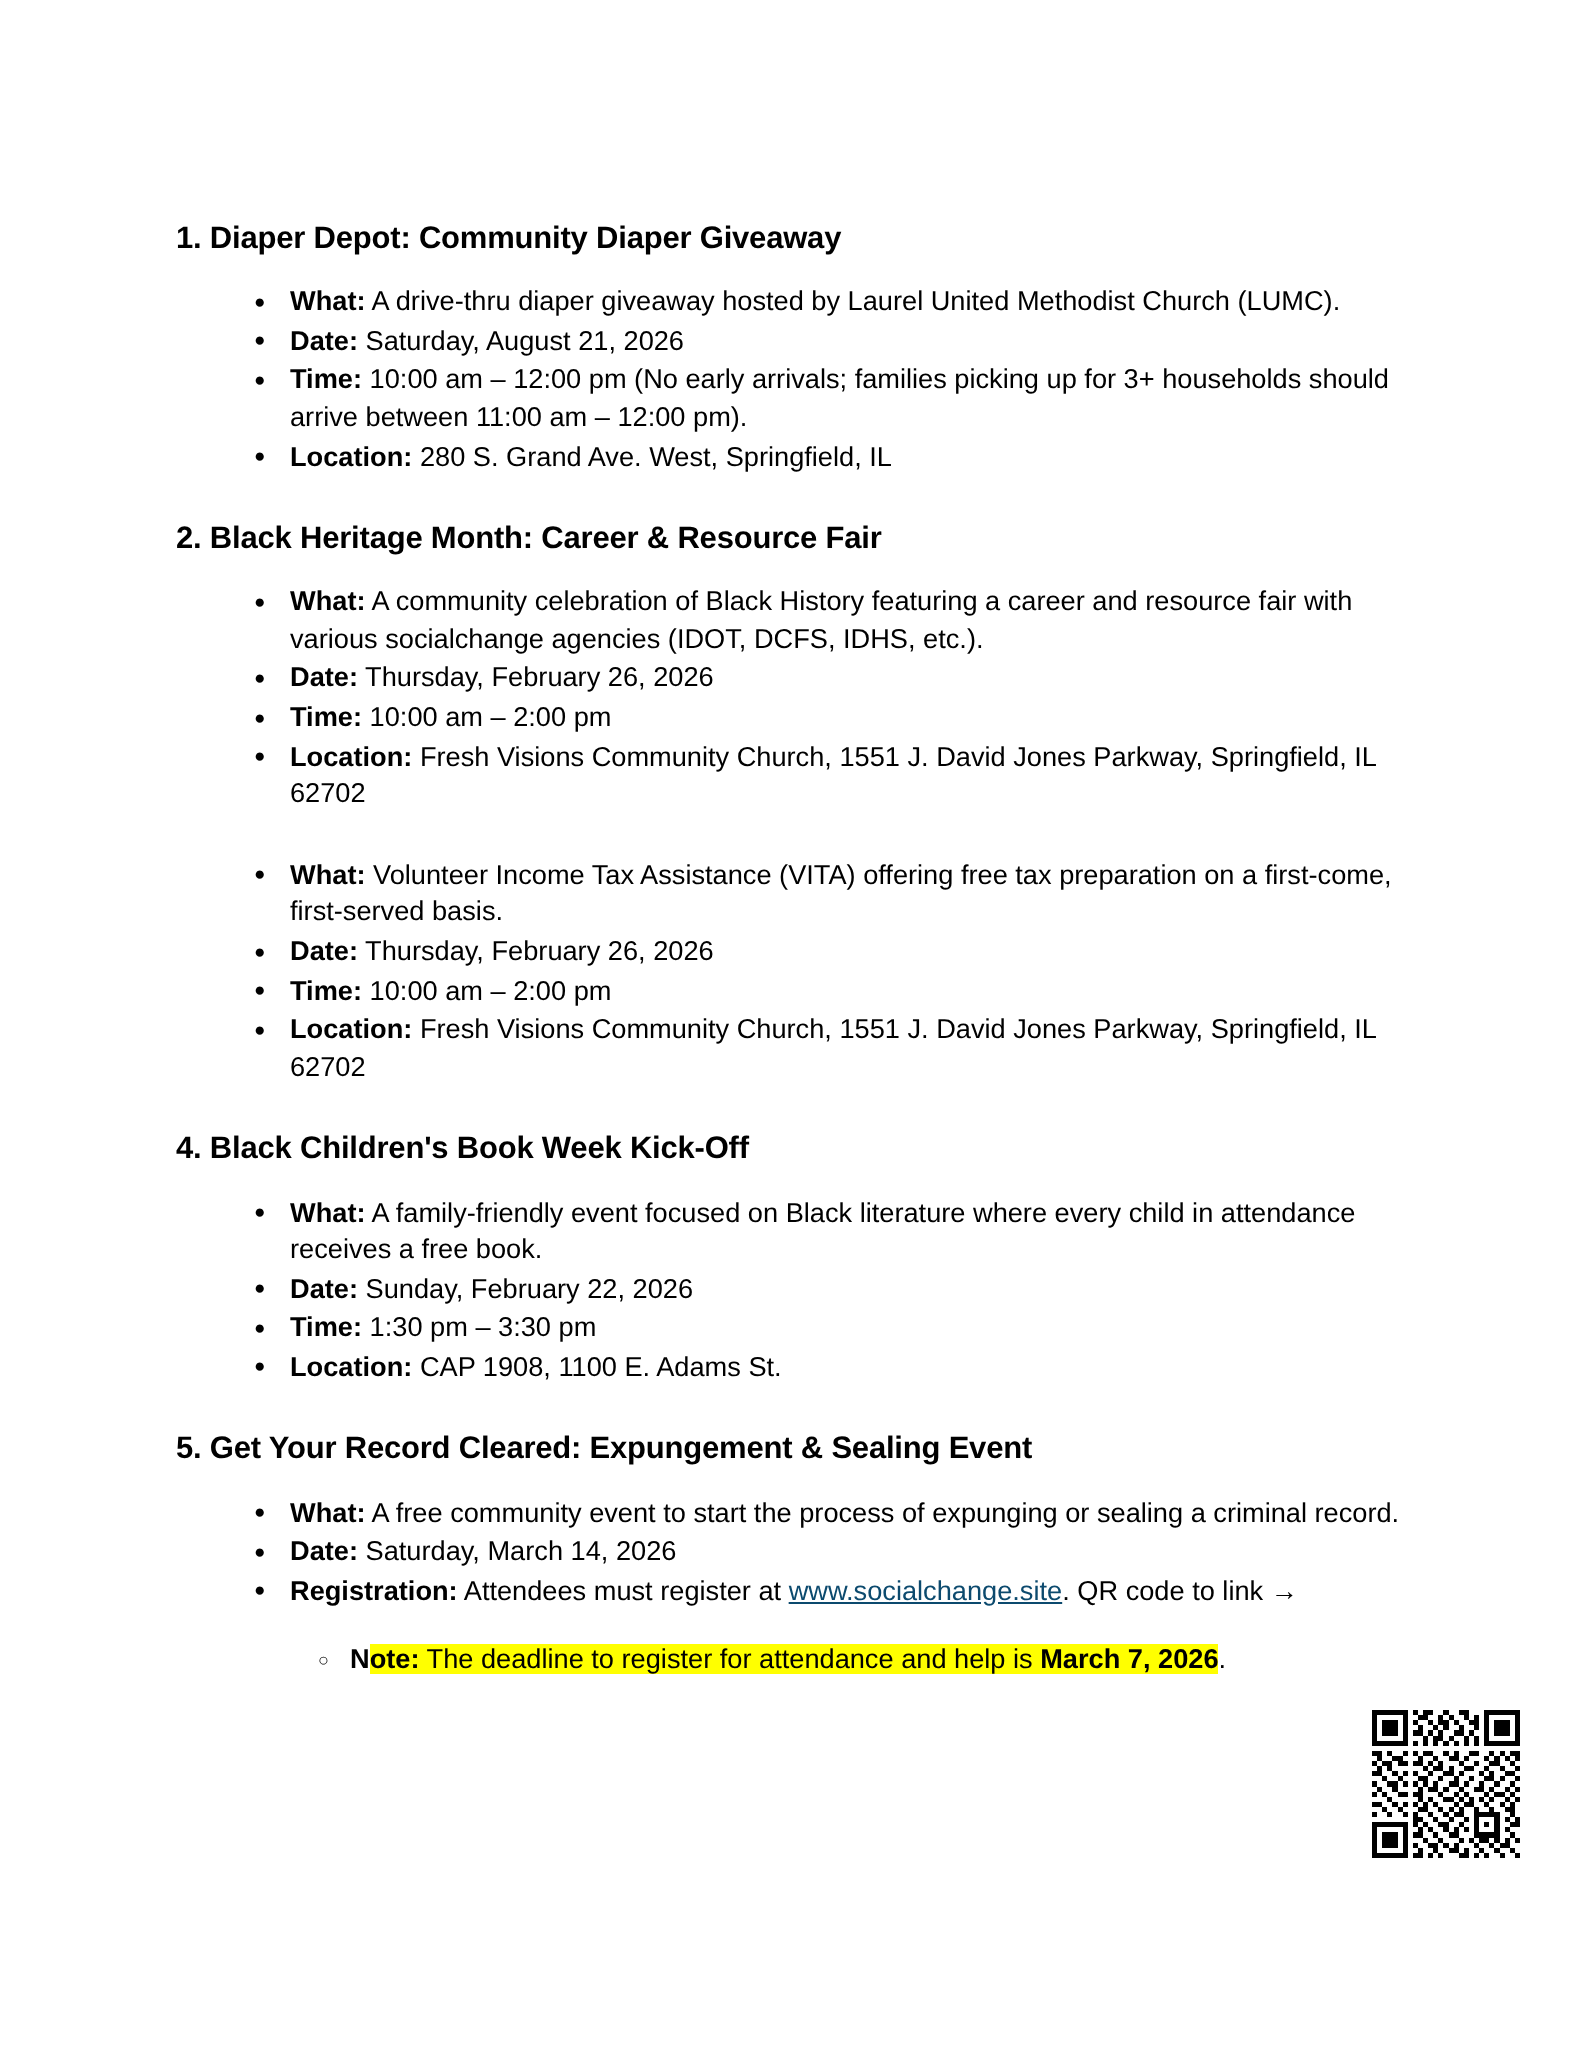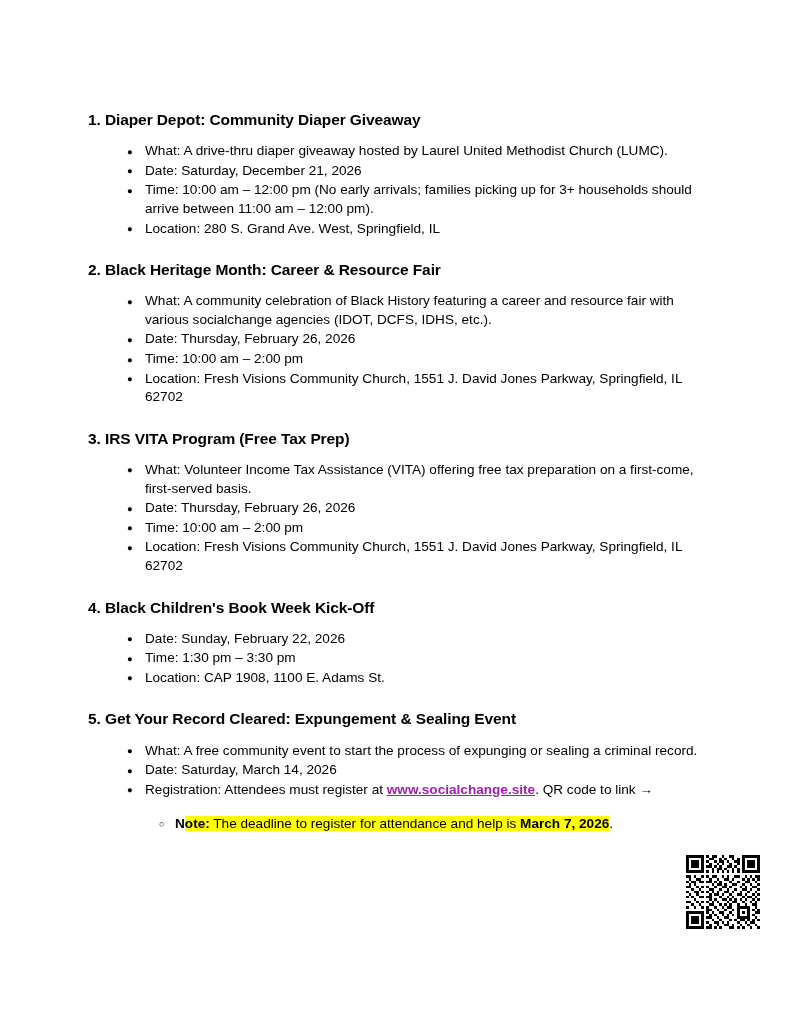--- a/index.html
+++ b/index.html
@@ -58,21 +58,21 @@
   ul.bullets > li::before {
     content: "\25CF";
     position: absolute;
     left: 39px;
     top: -0.5px;
     font-size: 9.5px;
     line-height: 19.5px;
     color: #000;
   }
   li .lbl {
-    font-weight: normal;
+    font-weight: bold;
   }
   ul.sub {
     list-style: none;
     margin: 16px;
     padding: 0;
   }
   ul.sub > li {
     position: relative;
     padding-left: 71px;
     font-size: 13.6px;
@@ -81,23 +81,22 @@
   ul.sub > li::before {
     content: "\25CB";
     position: absolute;
     left: 55px;
     top: 0;
     font-size: 9px;
     line-height: 19.5px;
     color: #000;
   }
   a.extlink {
-    color: #a21caf;
+    color: #0c4a6e;
     text-decoration: underline;
-    font-weight: bold;
   }
   .hl {
     background-color: #ffff00;
   }
   .bold {
     font-weight: bold;
   }
   .qr {
     position: absolute;
     left: 686px;
@@ -116,49 +115,49 @@
 <body>
 
 <div class="page">
 
   <div class="content">
 
     <div class="section">
       <div class="sec-heading">1. Diaper Depot: Community Diaper Giveaway</div>
       <ul class="bullets">
         <li><span class="lbl">What:</span> <span>A drive-thru diaper giveaway hosted by Laurel United Methodist Church (LUMC).</span></li>
-        <li><span class="lbl">Date:</span> <span>Saturday, December 21, 2026</span></li>
+        <li><span class="lbl">Date:</span> <span>Saturday, August 21, 2026</span></li>
         <li><span class="lbl">Time:</span> <span>10:00 am – 12:00 pm (No early arrivals; families picking up for 3+ households should arrive between 11:00 am – 12:00 pm).</span></li>
         <li><span class="lbl">Location:</span> <span>280 S. Grand Ave. West, Springfield, IL</span></li>
       </ul>
     </div>
 
     <div class="section">
       <div class="sec-heading">2. Black Heritage Month: Career &amp; Resource Fair</div>
       <ul class="bullets">
         <li><span class="lbl">What:</span> <span>A community celebration of Black History featuring a career and resource fair with various socialchange agencies (IDOT, DCFS, IDHS, etc.).</span></li>
         <li><span class="lbl">Date:</span> <span>Thursday, February 26, 2026</span></li>
         <li><span class="lbl">Time:</span> <span>10:00 am – 2:00 pm</span></li>
         <li><span class="lbl">Location:</span> <span>Fresh Visions Community Church, 1551 J. David Jones Parkway, Springfield, IL 62702</span></li>
       </ul>
     </div>
 
     <div class="section">
-      <div class="sec-heading">3. IRS VITA Program (Free Tax Prep)</div>
       <ul class="bullets">
         <li><span class="lbl">What:</span> <span>Volunteer Income Tax Assistance (VITA) offering free tax preparation on a first-come, first-served basis.</span></li>
         <li><span class="lbl">Date:</span> <span>Thursday, February 26, 2026</span></li>
         <li><span class="lbl">Time:</span> <span>10:00 am – 2:00 pm</span></li>
         <li><span class="lbl">Location:</span> <span>Fresh Visions Community Church, 1551 J. David Jones Parkway, Springfield, IL 62702</span></li>
       </ul>
     </div>
 
     <div class="section">
       <div class="sec-heading">4. Black Children's Book Week Kick-Off</div>
       <ul class="bullets">
+        <li><span class="lbl">What:</span> <span>A family-friendly event focused on Black literature where every child in attendance receives a free book.</span></li>
         <li><span class="lbl">Date:</span> <span>Sunday, February 22, 2026</span></li>
         <li><span class="lbl">Time:</span> <span>1:30 pm – 3:30 pm</span></li>
         <li><span class="lbl">Location:</span> <span>CAP 1908, 1100 E. Adams St.</span></li>
       </ul>
     </div>
 
     <div class="section">
       <div class="sec-heading">5. Get Your Record Cleared: Expungement &amp; Sealing Event</div>
       <ul class="bullets">
         <li><span class="lbl">What:</span> <span>A free community event to start the process of expunging or sealing a criminal record.</span></li>

